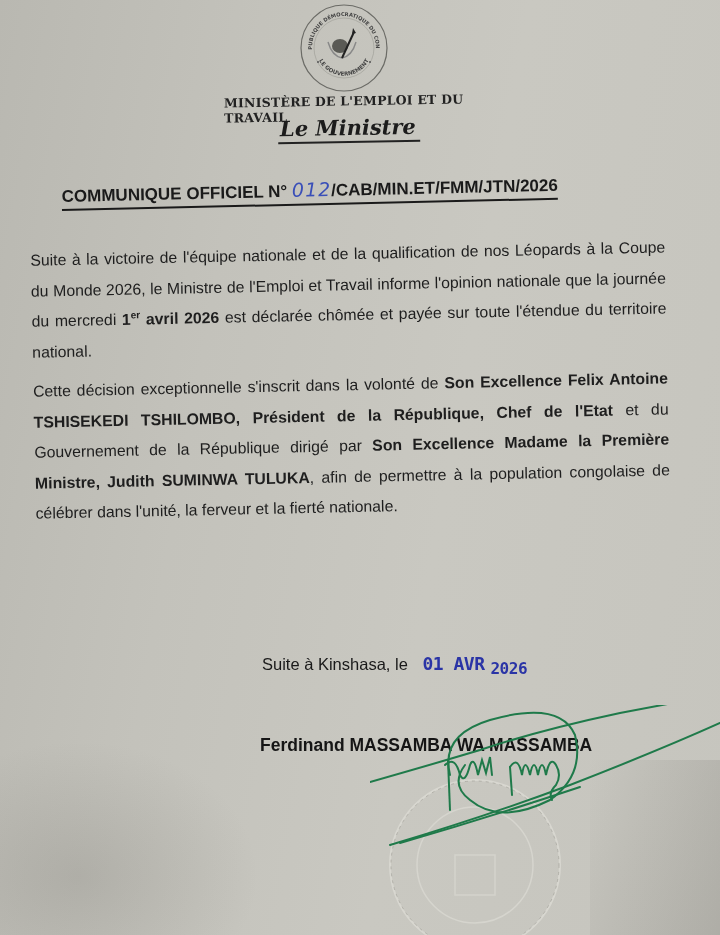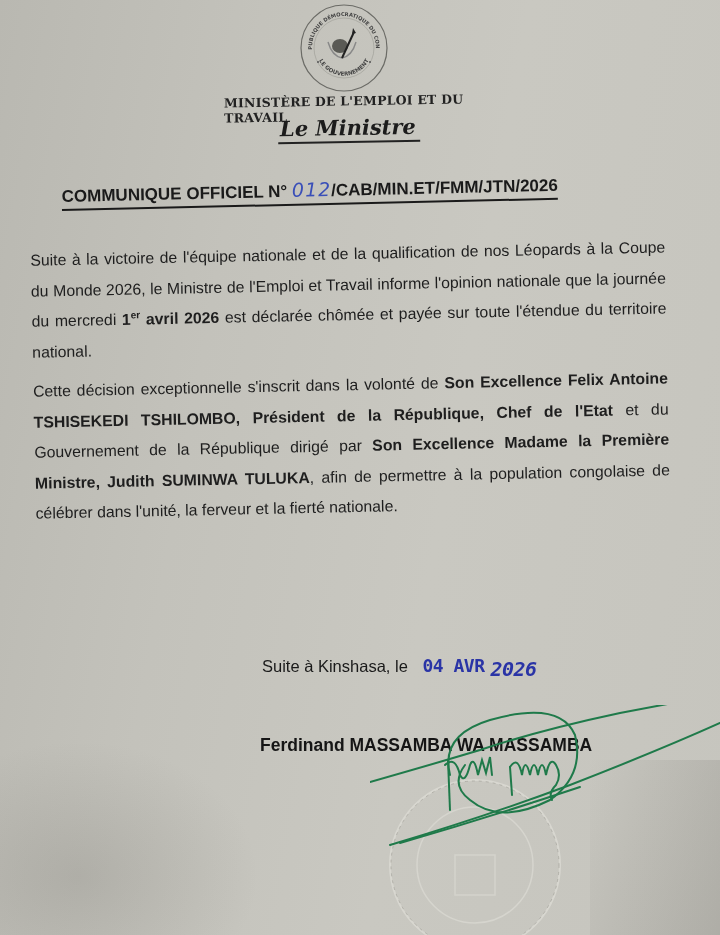--- a/index.html
+++ b/index.html
@@ -53,21 +53,21 @@
   .body-text b { font-weight: bold; }
   .body-text sup { font-size: 10px; line-height: 0; font-weight: bold; }
   .signature-place {
     position: absolute; left: 262px; top: 653px;
     font-size: 16.5px; color: #1a1a1a; white-space: nowrap;
   }
   .date-stamp {
     color: #2a34a6; font-family: "DejaVu Sans Mono", monospace; font-weight: bold;
     font-size: 18px; letter-spacing: -0.5px; margin-left: 10px;
   }
-  .date-stamp .year { font-size: 20px; position: relative; top: 4px; margin-left: 6px; font-style: italic; }
+  .date-stamp .year { font-size: 16px; position: relative; top: 4px; margin-left: 6px; }
   .signatory {
     position: absolute; left: 260px; top: 735px;
     font-size: 17.5px; font-weight: bold; color: #151515; white-space: nowrap;
   }
   .signature-svg {
     position: absolute; left: 370px; top: 705px; width: 350px; height: 180px;
   }
   .emboss-seal {
     position: absolute; left: 375px; top: 760px; width: 200px; height: 175px;
   }
@@ -111,21 +111,21 @@
   <p class="indent">
     <span>Suite à la victoire de l'équipe nationale et de la qualification de nos Léopards à la Coupe du Monde 2026, le Ministre de l'Emploi et Travail informe l'opinion nationale que la journée du mercredi </span><b><span>1</span><sup>er</sup><span> avril 2026</span></b><span> est déclarée chômée et payée sur toute l'étendue du territoire national.</span>
   </p>
   <p class="indent">
     <span>Cette décision exceptionnelle s'inscrit dans la volonté de </span><b>Son Excellence Felix Antoine TSHISEKEDI TSHILOMBO, Président de la République, Chef de l'Etat</b><span> et du Gouvernement de la République dirigé par </span><b>Son Excellence Madame la Première Ministre, Judith SUMINWA TULUKA</b><span>, afin de permettre à la population congolaise de célébrer dans l'unité, la ferveur et la fierté nationale.</span>
   </p>
 </div>
 
 <div class="signature-place">
   <span>Suite à Kinshasa, le</span>
-  <span class="date-stamp"><span>04</span> <span>AVR</span><span class="year">2026</span></span>
+  <span class="date-stamp"><span>01</span> <span>AVR</span><span class="year">2026</span></span>
 </div>
 
 <svg class="emboss-seal" viewBox="0 0 200 175">
   <circle cx="100" cy="105" r="85" fill="none" stroke="#d8d7d0" stroke-width="2"></circle>
   <circle cx="100" cy="105" r="84" fill="none" stroke="#a9a8a1" stroke-width="0.8" stroke-dasharray="3 4"></circle>
   <circle cx="100" cy="105" r="58" fill="none" stroke="#d6d5ce" stroke-width="1.5"></circle>
   <rect x="80" y="95" width="40" height="40" fill="none" stroke="#d4d3cc" stroke-width="1.5"></rect>
 </svg>
 
 <div class="signatory">Ferdinand MASSAMBA WA MASSAMBA</div>

